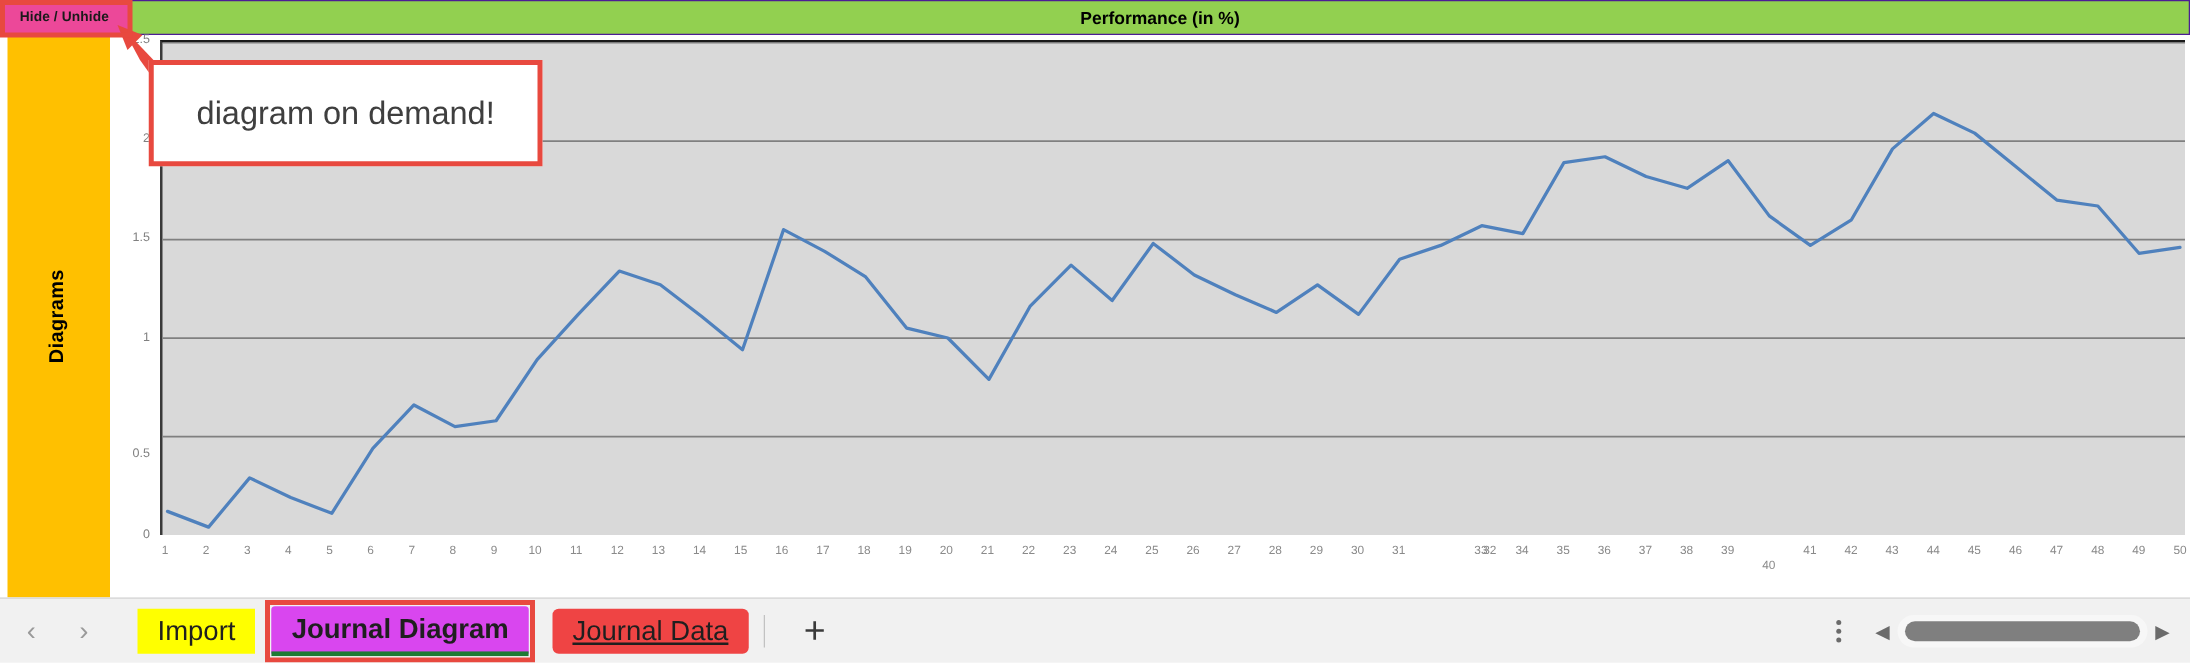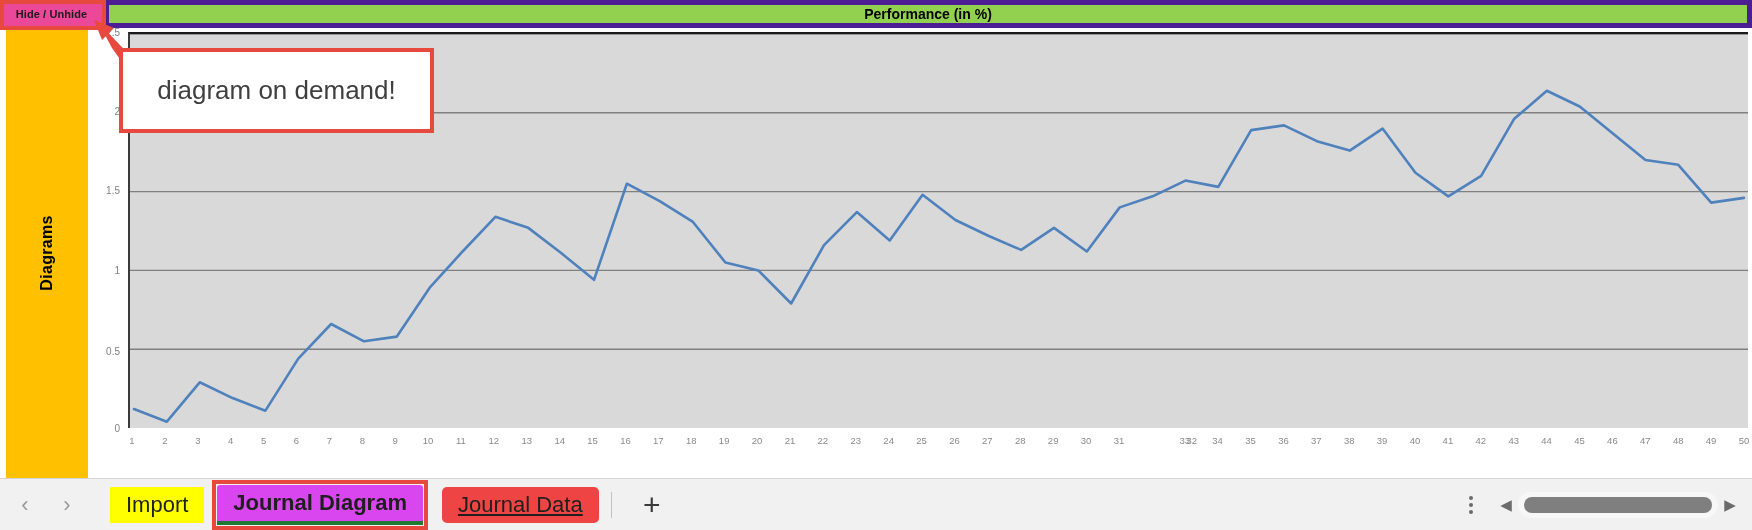--- a/index.html
+++ b/index.html
@@ -21,21 +21,21 @@
     background: #ec4899;
     border: 1px solid #b9b9b9;
     border-left: none; border-top: none;
     display: flex; align-items: center; justify-content: center;
     font-size: 11px; font-weight: bold; color: #1a1a1a;
     letter-spacing: .1px; cursor: pointer;
   }
   #perf-header {
     flex: 1; height: 28px;
     background: #92d050;
-    border: 5px solid #4c1d95;
+    border: 1px solid #4c1d95;
     display: flex; align-items: center; justify-content: center;
     font-size: 14px; font-weight: bold; color: #000;
   }
 
   
   #sidebar {
     position: absolute; left: 6px; top: 28px; width: 82px; height: 450px;
     background: #ffc000;
     display: flex; align-items: center; justify-content: center;
   }
@@ -184,21 +184,21 @@
     <div id="perf-header">Performance (in %)</div>
   </div>
 
   <div id="sidebar">
     <div id="sidebar-label">Diagrams</div>
   </div>
 
   <div id="chart-region">
     <div id="y-axis-labels">
         <div class="y-tick" style="top: 400px;">0</div>
-        <div class="y-tick" style="top: 323px;">0.5</div>
+        <div class="y-tick" style="top: 335px;">0.5</div>
         <div class="y-tick" style="top: 241.6px;">1</div>
         <div class="y-tick" style="top: 162.4px;">1.5</div>
         <div class="y-tick" style="top: 83.2px;">2</div>
         <div class="y-tick" style="top: 4px;">2.5</div>
       </div>
     <div id="plot-wrap">
       <div id="plot-area">
         <svg id="plot-svg" viewBox="0 0 1620 396" preserveAspectRatio="none">
             <line x1="0" x2="1620" y1="316.8" y2="316.8" stroke="#808080" stroke-width="1.4" vector-effect="non-scaling-stroke"></line>
             <line x1="0" x2="1620" y1="237.6" y2="237.6" stroke="#808080" stroke-width="1.4" vector-effect="non-scaling-stroke"></line>
@@ -241,21 +241,21 @@
           <div class="x-tick" style="left: 59.1383%;">30</div>
           <div class="x-tick" style="left: 61.1691%;">31</div>
           <div class="x-tick" style="left: 63.1998%; margin-left: 40px;">32</div>
           <div class="x-tick" style="left: 65.2305%;">33</div>
           <div class="x-tick" style="left: 67.2613%;">34</div>
           <div class="x-tick" style="left: 69.292%;">35</div>
           <div class="x-tick" style="left: 71.3228%;">36</div>
           <div class="x-tick" style="left: 73.3535%;">37</div>
           <div class="x-tick" style="left: 75.3842%;">38</div>
           <div class="x-tick" style="left: 77.415%;">39</div>
-          <div class="x-tick" style="left: 79.4457%;">40</div>
+          <div class="x-tick" style="left: 79.4457%; margin-top: 12px;">40</div>
           <div class="x-tick" style="left: 81.4764%;">41</div>
           <div class="x-tick" style="left: 83.5072%;">42</div>
           <div class="x-tick" style="left: 85.5379%;">43</div>
           <div class="x-tick" style="left: 87.5687%;">44</div>
           <div class="x-tick" style="left: 89.5994%;">45</div>
           <div class="x-tick" style="left: 91.6301%;">46</div>
           <div class="x-tick" style="left: 93.6609%;">47</div>
           <div class="x-tick" style="left: 95.6916%;">48</div>
           <div class="x-tick" style="left: 97.7223%;">49</div>
           <div class="x-tick" style="left: 99.7531%;">50</div>

